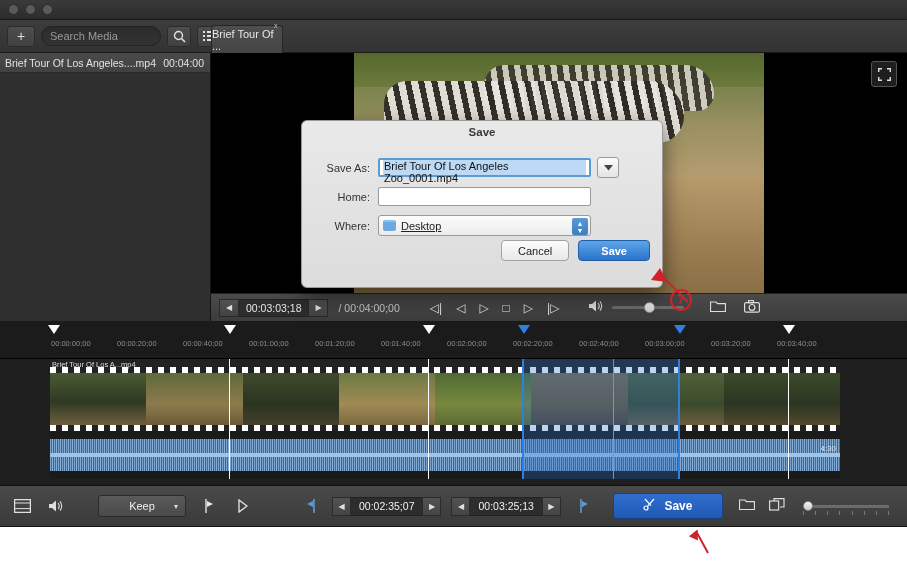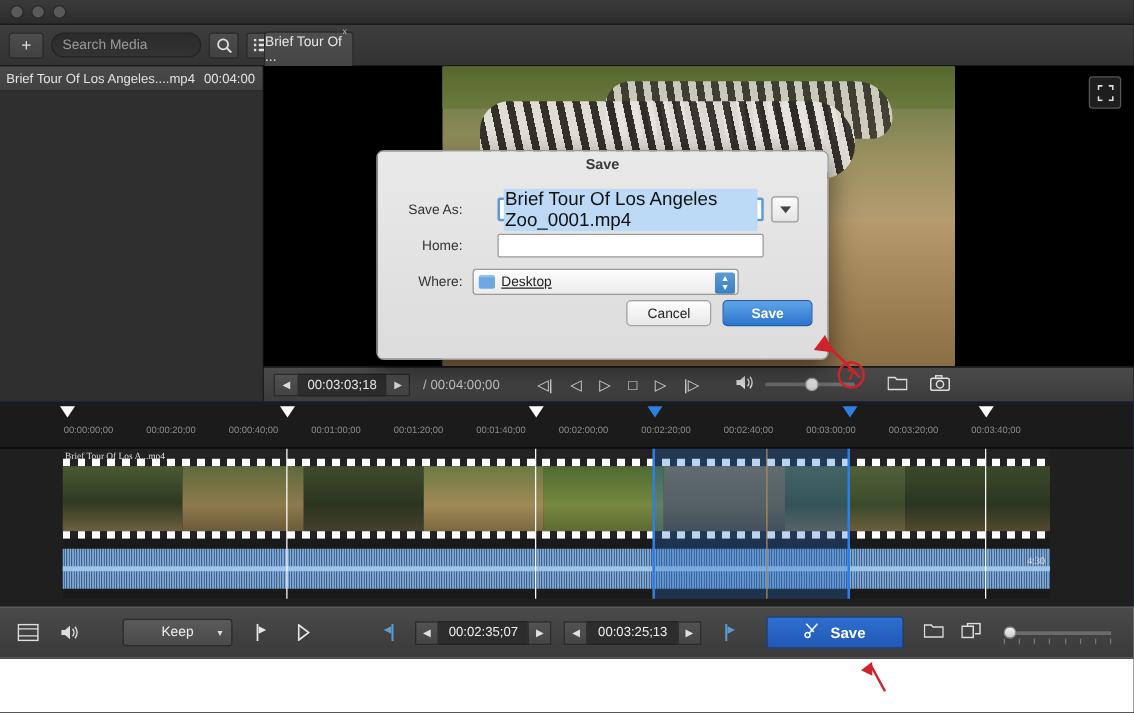--- a/index.html
+++ b/index.html
@@ -150,21 +150,21 @@
     margin-left:8px; width:72px; height:3px; background:#6d6d6d; border-radius:2px; position:relative;
   }
   .vol-knob {
     position:absolute; left:32px; top:-4px; width:11px; height:11px; border-radius:50%;
     background:linear-gradient(#f2f2f2,#cfcfcf); border:1px solid #999;
   }
   .right-icons { margin-left:26px; display:flex; gap:18px; color:#ddd; font-size:13px;}
   
   .timeline {
     position:absolute; left:0; top:321px; width:907px; height:164px;
-    background:#1d4ed8;
+    background:#22c55e;
   }
   .ruler {
     position:absolute; left:0; top:0; width:907px; height:38px;
     background:#1b1b1b; border-bottom:1px solid #000;
   }
   .ruler-ticks {
     position:absolute; left:0; top:18px; width:907px; height:20px;
   }
   .tick-label {
     position:absolute; top:0; font-size:7.5px; color:#8d8d8d; white-space:nowrap;
@@ -176,21 +176,20 @@
   }
   .marker.blue { border-top-color:#2f7fe0; }
   .clip-area {
     position:absolute; left:0; top:38px; width:907px; height:126px;
     background:#1f1f1f;
   }
   .clip {
     position:absolute; left:50px; top:0; width:790px; height:120px;
     background:#222;
     overflow:hidden;
-    font-family:Liberation Serif, serif;
   }
   .clip-label {
     position:absolute; left:2px; top:1px; font-size:7.5px; color:#dedede; z-index:5;
   }
   .film-strip {
     position:absolute; left:0; top:8px; width:790px; height:6px;
     background: repeating-linear-gradient(90deg, #ffffff 0 6px, #222 6px 12px);
   }
   .film-strip.bottom { top:66px; }
   .thumbs { position:absolute; left:0; top:14px; width:790px; height:52px; display:flex; }
@@ -272,21 +271,21 @@
   }
   .dlg-title {
     height:22px; display:flex;align-items:center;justify-content:center;
     font-size:11.5px; color:#3a3a3a; font-weight:bold;
   }
   .dlg-body { padding: 14px 14px 0 14px; }
   .frow { display:flex; align-items:center; margin-bottom:9px; }
   .flabel { width:62px; text-align:right; padding-right:8px; font-size:11px; color:#333; }
   .finput {
     height:19px; background:#fff; border:1px solid #9a9a9a; border-radius:2px;
-    display:flex;align-items:center; padding:0 3px; font-size:15px; color:#111;margin-left:20px;
+    display:flex;padding:0 3px; font-size:11px; color:#111;
   }
   .finput.saveas { width:213px; border:2px solid #5b9bd5; }
   .sel-text { background:#bcd9f5; padding:0 1px; }
   .finput.tags { width:213px; }
   .disclose {
     margin-left:6px; width:22px; height:21px;
     background:linear-gradient(#fcfcfc,#e4e4e4); border:1px solid #9a9a9a; border-radius:3px;
     display:flex;align-items:center;justify-content:center; font-size:8px; color:#444;
   }
   .where-select {

